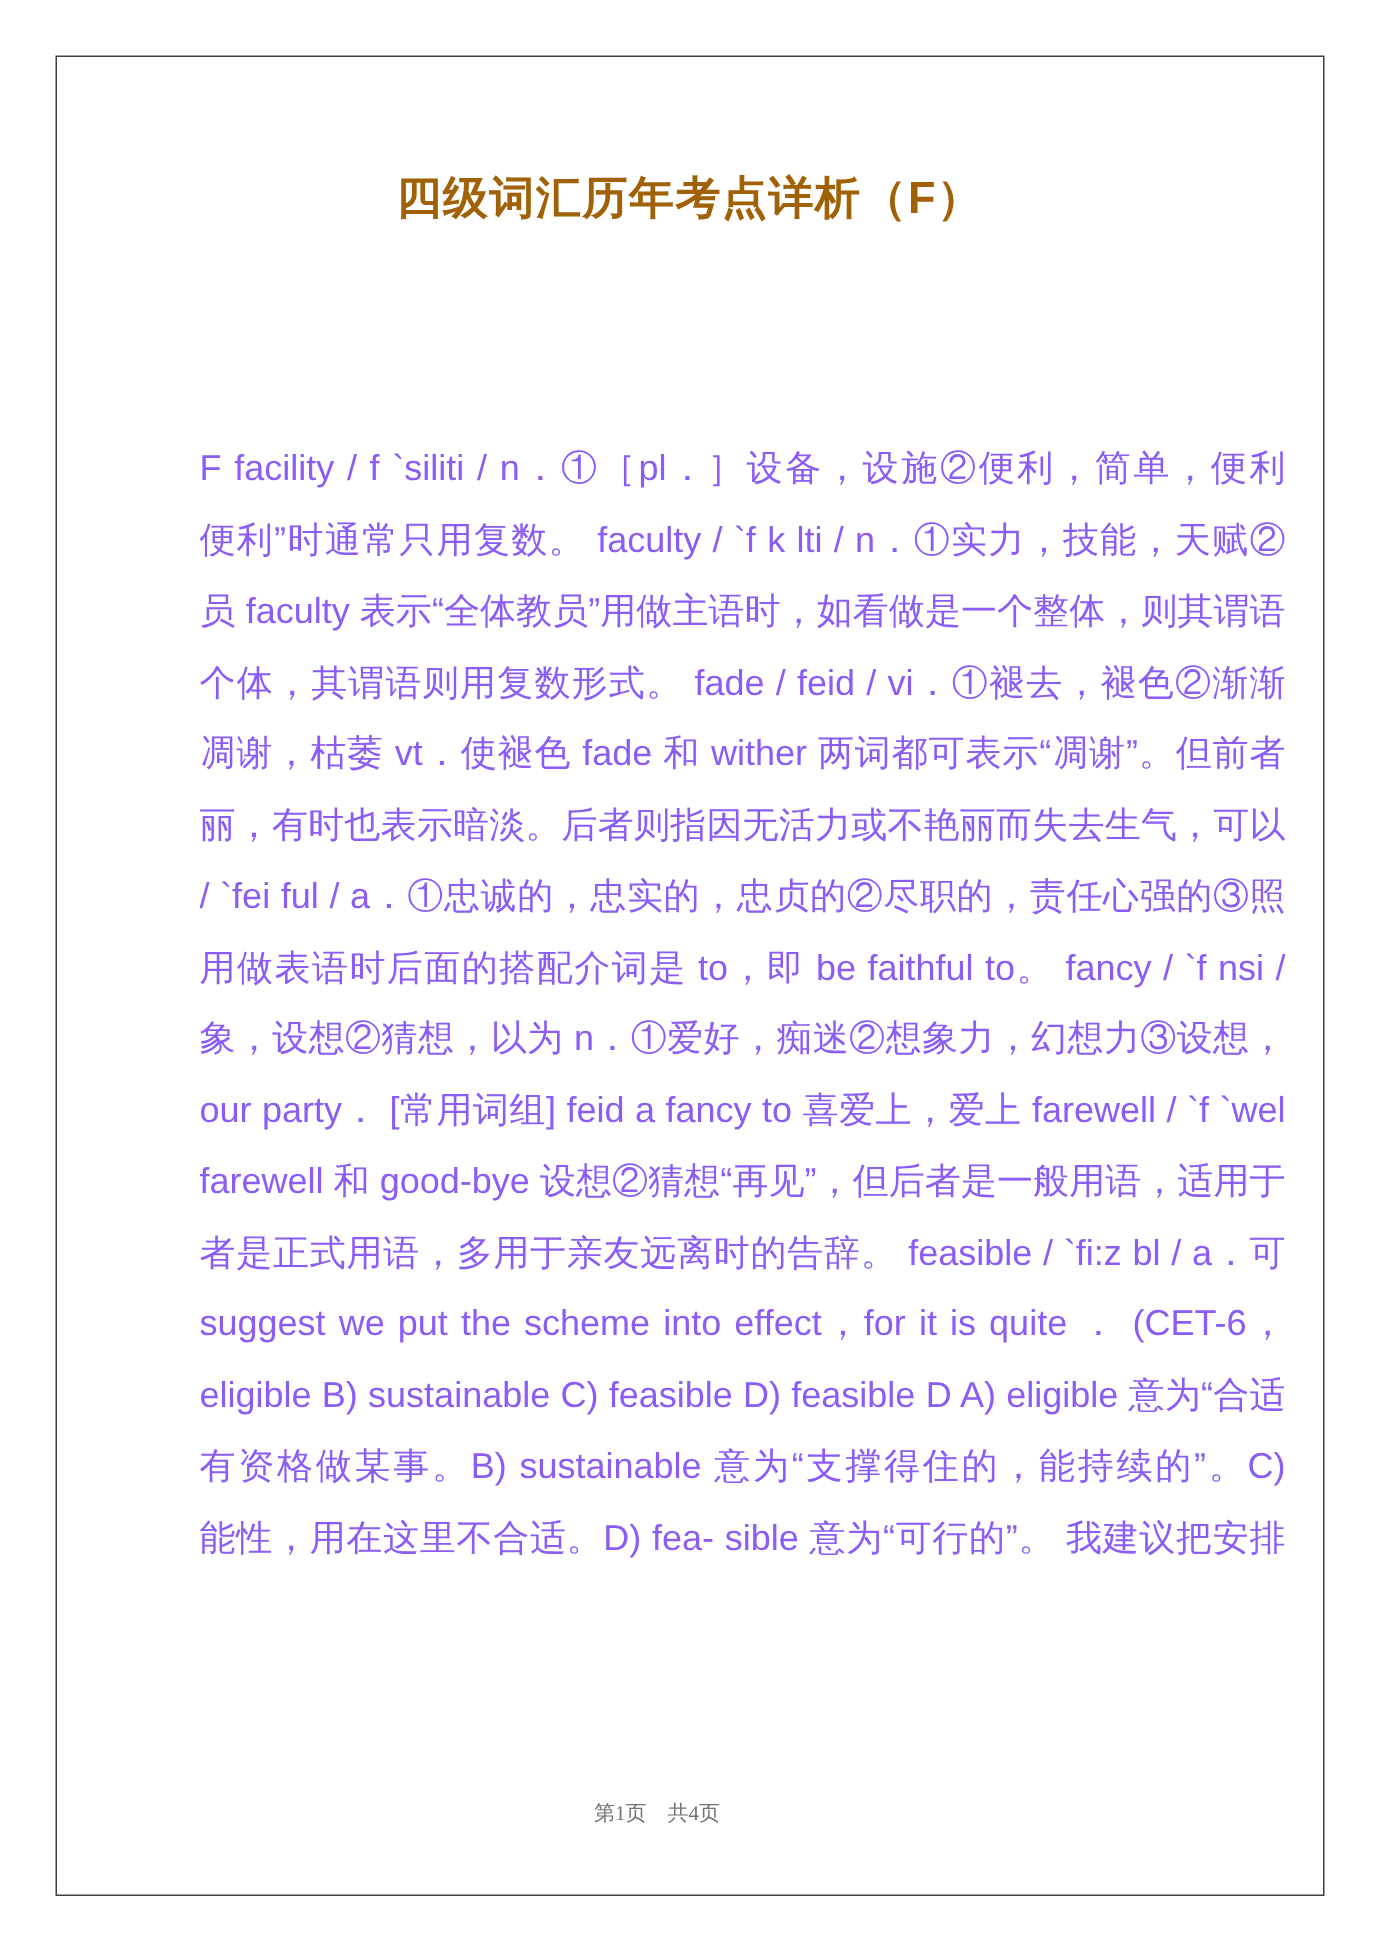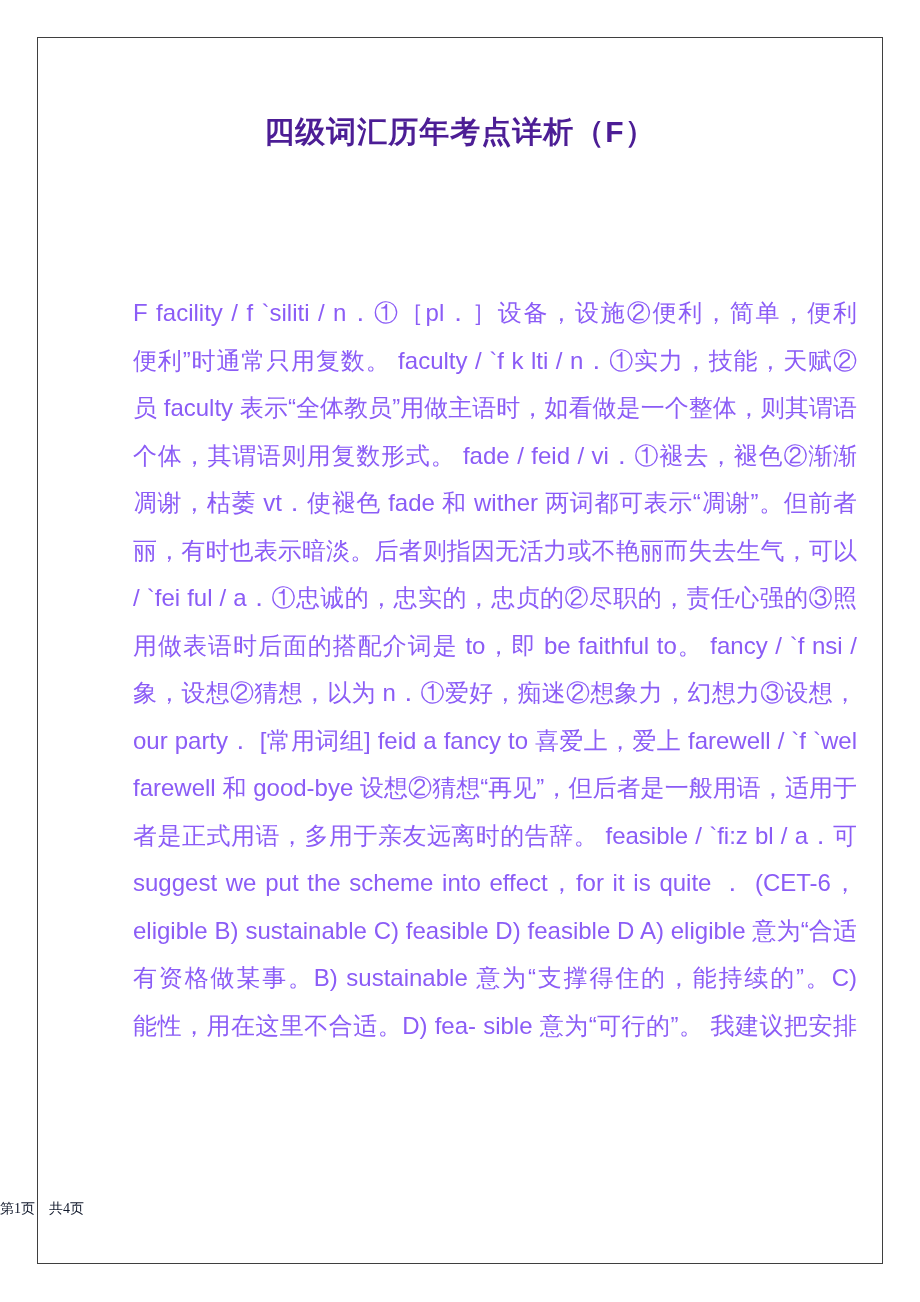--- a/index.html
+++ b/index.html
@@ -26,21 +26,21 @@
   }
   .doc-title {
     position: absolute;
     left: 0;
     top: 112px;
     width: 920px;
     text-align: center;
     font-size: 30px;
     font-weight: 700;
     letter-spacing: 1px;
-    color: #4c1d95;
+    color: #a16207;
   }
   .doc-body {
     position: absolute;
     left: 133px;
     top: 289px;
     width: 724px;
     font-size: 24px;
     color: #8b5cf6;
   }
   .doc-body .line {
@@ -51,23 +51,24 @@
     overflow: hidden;
   }
   .doc-body .line.last {
     text-align-last: left;
   }
   .footer {
     position: absolute;
     left: 0;
     top: 1200px;
     width: 876px;
+    text-align: center;
     font-size: 14px;
     font-family: "Liberation Serif", serif;
-    color: #0f172a;
+    color: #737373;
   }
 </style>
 </head>
 <body>
 
 <div class="page">
   <div class="frame"></div>
 
   <div class="doc-title">四级词汇历年考点详析（F）</div>
 

